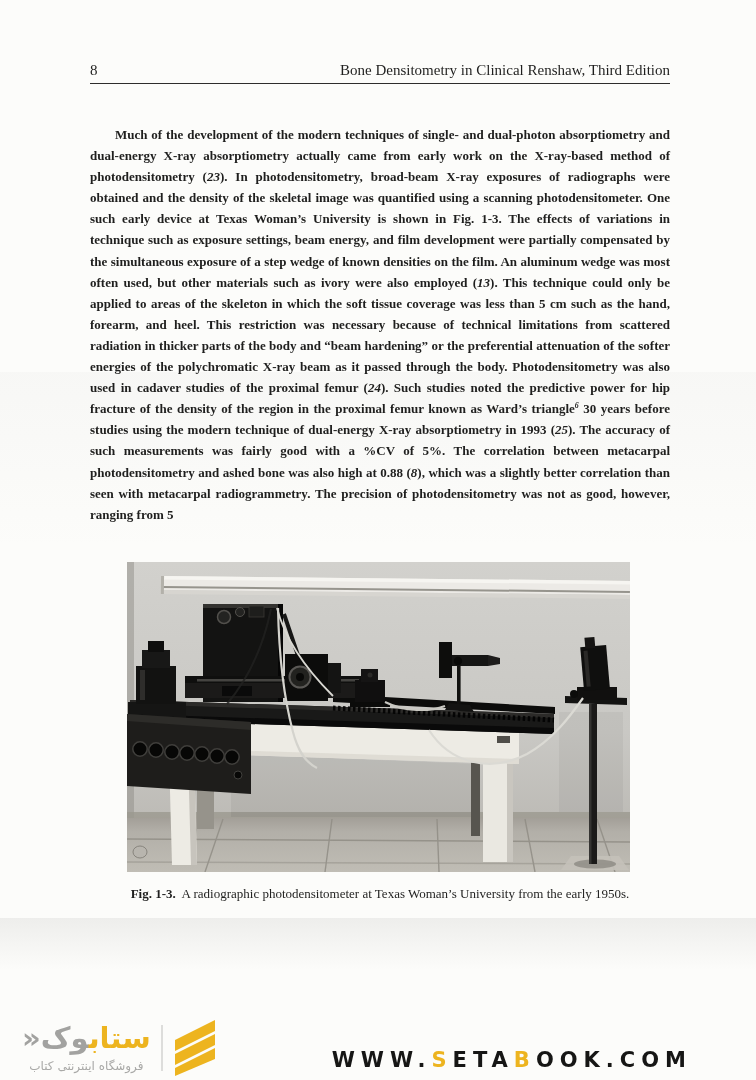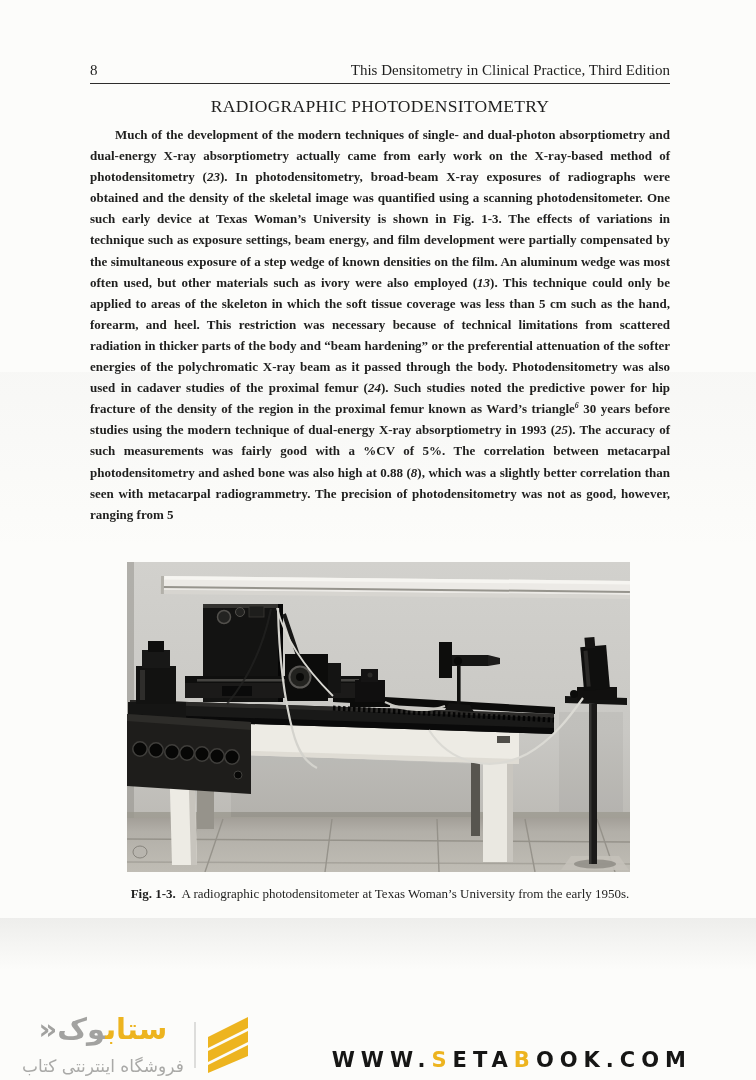--- a/index.html
+++ b/index.html
@@ -39,43 +39,42 @@
   }
   .footnote{
     position:absolute;top:951px;left:90px;width:580px;margin:0;
     font-size:13.8px;line-height:21px;text-align:justify;text-indent:16px;
   }
 
   .watermark{position:absolute;left:0;bottom:0;width:704px;height:74px;font-family:"DejaVu Sans",sans-serif;}
   .logo-left{position:absolute;left:22px;bottom:4px;display:flex;align-items:center;gap:10px;}
   .logo-text{text-align:center;}
   .wordmark{font-size:29px;font-weight:bold;line-height:1.05;color:var(--accent);}
-  .tagline{font-size:17px;color:#a9a9a7;margin-top:12px;}
+  .tagline{font-size:12px;color:#a9a9a7;margin-top:6px;}
   .seg-accent{color:var(--accent);}
   .seg-muted{color:#a2a2a0;}
   .logo-divider{width:2px;height:46px;background:#dddddb;}
   .logo-emblem{width:44px;height:56px;}
   .footer-right{position:absolute;right:12px;bottom:8px;display:flex;flex-direction:column;align-items:flex-end;}
   .store-name{font-size:18px;font-weight:700;color:#1b1b1a;}
   .store-url{font-size:21px;font-weight:700;letter-spacing:6px;color:#161615;margin-top:20px;white-space:nowrap;}
 </style>
 </head>
 <body>
 
 <div class="page">
 
   <div class="scan-band band-mid"></div>
   <div class="scan-band band-caption"></div>
 
   <header class="book-header">
     <span>8</span>
-    <span>This Densitometry in Clinical Practice, Third Edition</span>
+    <span>Bone Densitometry in Clinical Renshaw, Third Edition</span>
   </header>
 
-  <h1 class="section-heading">RADIOGRAPHIC PHOTODENSITOMETRY</h1>
 
   <p class="body-text"><span>Much of the development of the modern techniques of single- and dual-photon absorptiometry and dual-energy X-ray absorptiometry actually came from early work on the X-ray-based method of photodensitometry (</span><span style="font-style: italic;">23</span><span>). In photodensitometry, broad-beam X-ray exposures of radiographs were obtained and the density of the skeletal image was quantified using a scanning photodensitometer. One such early device at Texas Woman’s University is shown in Fig. 1-3. The effects of variations in technique such as exposure settings, beam energy, and film development were partially compensated by the simultaneous exposure of a step wedge of known densities on the film. An aluminum wedge was most often used, but other materials such as ivory were also employed (</span><span style="font-style: italic;">13</span><span>). This technique could only be applied to areas of the skeleton in which the soft tissue coverage was less than 5 cm such as the hand, forearm, and heel. This restriction was necessary because of technical limitations from scattered radiation in thicker parts of the body and “beam hardening” or the preferential attenuation of the softer energies of the polychromatic X-ray beam as it passed through the body. Photodensitometry was also used in cadaver studies of the proximal femur (</span><span style="font-style: italic;">24</span><span>). Such studies noted the predictive power for hip fracture of the density of the region in the proximal femur known as Ward’s triangle</span><sup style="font-style: italic;">6</sup><span> 30 years before studies using the modern technique of dual-energy X-ray absorptiometry in 1993 (</span><span style="font-style: italic;">25</span><span>). The accuracy of such measurements was fairly good with a %CV of 5%. The correlation between metacarpal photodensitometry and ashed bone was also high at 0.88 (</span><span style="font-style: italic;">8</span><span>), which was a slightly better correlation than seen with metacarpal radiogrammetry. The precision of photodensitometry was not as good, however, ranging from 5</span></p>
 
   <figure class="photo-figure">
     <svg class="photo" viewBox="0 0 503 310" xmlns="http://www.w3.org/2000/svg">
       <defs>
         <linearGradient id="wallG" x1="0" y1="0" x2="0" y2="1">
           <stop offset="0" stop-color="#d2d1cd"></stop>
           <stop offset="0.55" stop-color="#c9c8c4"></stop>
           <stop offset="0.85" stop-color="#bcbab5"></stop>

